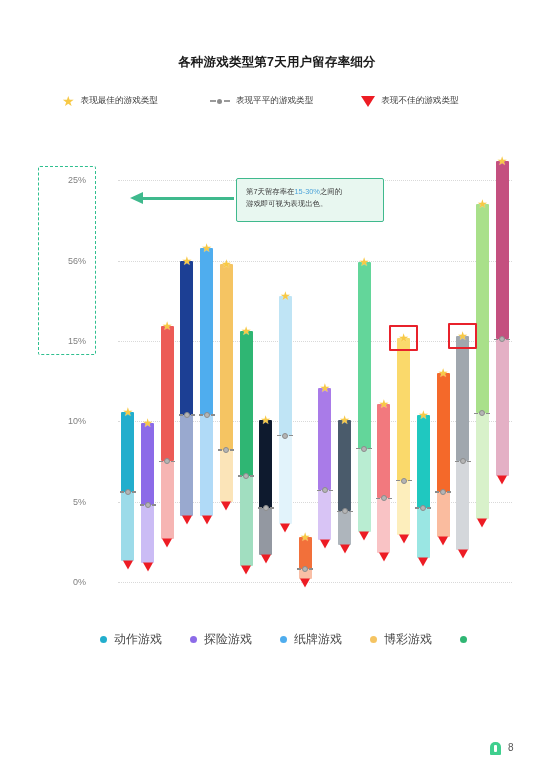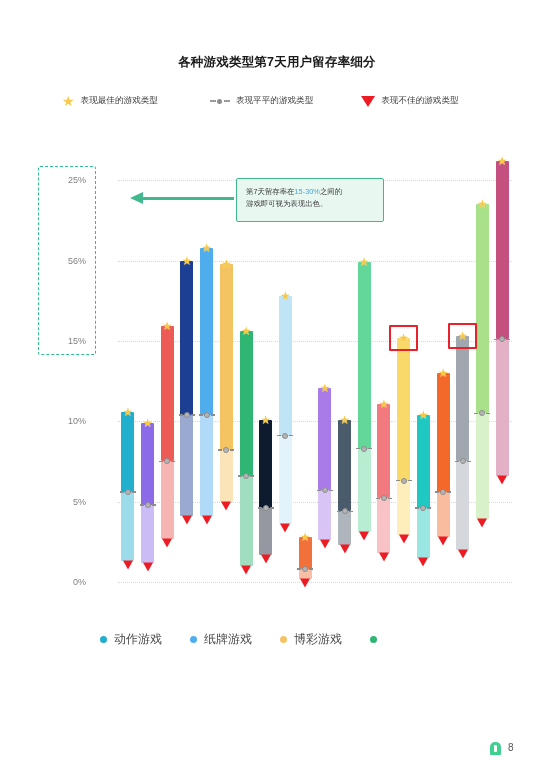--- a/index.html
+++ b/index.html
@@ -467,20 +467,24 @@
         <div class="hl-box" style="left: 356.25px; top: 183.067px; width: 29px; height: 26px; border-color: rgb(232, 33, 43);"></div>
       </div>
   </div>
 
   <div id="color-legend">
       <div class="cl-item">
         <span class="cl-dot" style="background: rgb(34, 174, 205);"></span>
         <span class="cl-name">动作游戏</span>
       </div>
       <div class="cl-item">
+        <span class="cl-dot" style="background: rgb(140, 107, 232);"></span>
+        <span class="cl-name">探险游戏</span>
+      </div>
+      <div class="cl-item">
         <span class="cl-dot" style="background: rgb(79, 173, 238);"></span>
         <span class="cl-name">纸牌游戏</span>
       </div>
       <div class="cl-item">
         <span class="cl-dot" style="background: rgb(245, 196, 98);"></span>
         <span class="cl-name">博彩游戏</span>
       </div>
       <div class="cl-item">
         <span class="cl-dot" style="background: rgb(47, 182, 115);"></span>
       </div>

